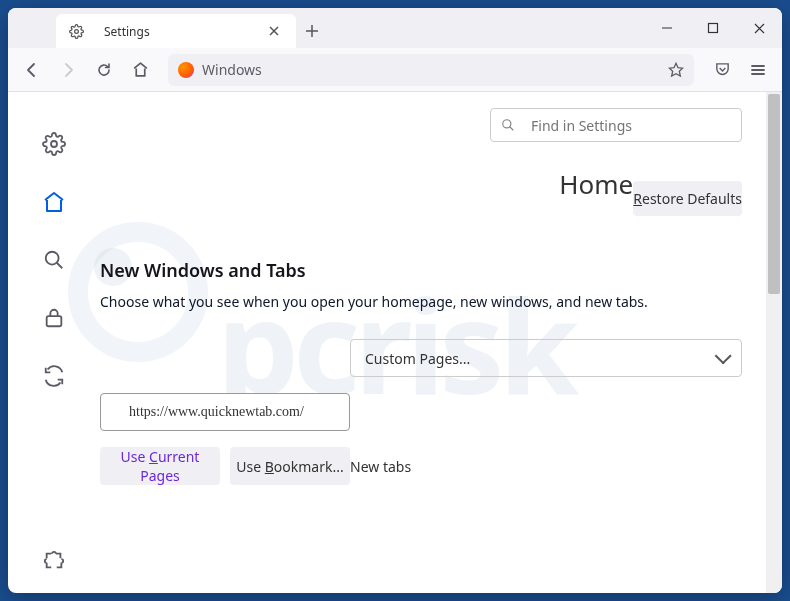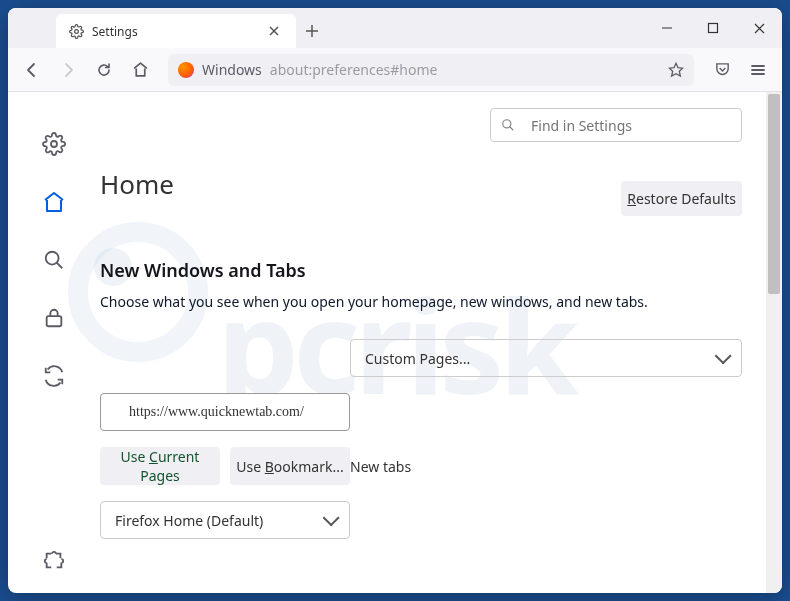--- a/index.html
+++ b/index.html
@@ -1,21 +1,21 @@
 <!DOCTYPE html>
 <html><head>
 <meta charset="utf-8">
 <style>
   * { box-sizing: border-box; margin: 0; padding: 0; font-family: "Segoe UI", system-ui, sans-serif; }
   body { width: 790px; height: 601px; background: #1a4d8f; overflow: hidden; position: relative; }
   .window { position: absolute; top: 8px; left: 8px; right: 8px; bottom: 8px; background: #fff; border-radius: 8px; display: flex; flex-direction: column; overflow: hidden; box-shadow: 0 4px 24px rgba(0,0,0,0.3); }
   
   
   .titlebar { height: 40px; background: #f0f0f4; display: flex; align-items: stretch; }
-  .tab { display: flex; align-items: center; background: #fff; border-radius: 6px 6px 0 0; margin: 6px 0 0 48px; padding: 0 12px; width: 240px; position: relative; }
+  .tab { display: flex; align-items: center; background: #fff; border-radius: 6px 6px 0 0; margin: 6px 0 0 48px; padding: 0 12px; width: 240px; position: relative; gap: 12px; }
   .tab-icon { width: 16px; height: 16px; display: flex; align-items: center; justify-content: center; margin-right: 8px; }
   .tab-label { font-size: 12px; color: #333; flex: 1; }
   .tab-close { width: 20px; height: 20px; display: flex; align-items: center; justify-content: center; color: #555; cursor: pointer; border-radius: 3px; }
   .newtab { width: 32px; display: flex; align-items: center; justify-content: center; color: #555; cursor: pointer; margin-top: 6px; }
   .win-controls { margin-left: auto; display: flex; }
   .win-btn { width: 46px; display: flex; align-items: center; justify-content: center; color: #333; cursor: pointer; }
   
   
   .toolbar { height: 44px; background: #f9f9fb; border-bottom: 1px solid #e0e0e6; display: flex; align-items: center; padding: 0 8px; gap: 4px; }
   .nav-btn { width: 32px; height: 32px; display: flex; align-items: center; justify-content: center; color: #5b5b66; cursor: pointer; border-radius: 4px; }
@@ -32,34 +32,34 @@
   .side-icon { width: 24px; height: 24px; display: flex; align-items: center; justify-content: center; color: #5b5b66; cursor: pointer; }
   .side-icon.active { color: #0060df; }
   .sidebar-bottom { margin-top: auto; margin-bottom: 20px; }
   
   .main { flex: 1; padding: 16px 40px 0 0; overflow: hidden; position: relative; }
   .search-row { display: flex; justify-content: flex-end; margin-bottom: 24px; }
   .search-box { width: 252px; height: 34px; border: 1px solid #ccc; border-radius: 4px; display: flex; align-items: center; padding: 0 10px; gap: 16px; color: #888; }
   .search-box input { border: none; outline: none; font-size: 14px; flex: 1; background: transparent; }
   
   h1 { font-size: 26px; font-weight: 400; color: #333; margin-bottom: 28px; }
-  .restore-row { display: flex; justify-content: space-between; align-items: center; margin-bottom: 28px; }
-  .restore-btn { padding: 8px 6px; background: #f0f0f4; border: none; border-radius: 4px; font-size: 14px; color: #333; cursor: pointer; }
+  .restore-row { display: flex; justify-content: flex-end; align-items: center; margin-bottom: 28px; }
+  .restore-btn { padding: 8px 0; background: #f0f0f4; border: none; border-radius: 4px; font-size: 14px; color: #333; cursor: pointer; }
   
   h2 { font-size: 18px; font-weight: 600; color: #15141a; margin-bottom: 10px; }
   .desc { font-size: 14px; color: #0f172a; margin-bottom: 28px; }
   
   .form-grid { display: grid; grid-template-columns: 250px 1fr; row-gap: 16px; align-items: center; }
   .form-label { font-size: 14px; color: #333; }
   .select { height: 38px; border: 1px solid #ccc; border-radius: 4px; display: flex; align-items: center; padding: 0 14px; font-size: 14px; color: #333; position: relative; cursor: pointer; }
   .select::after { content: ""; position: absolute; right: 14px; width: 10px; height: 10px; border-right: 2px solid #555; border-bottom: 2px solid #555; transform: rotate(45deg) translateY(-3px); }
   .text-input { height: 38px; border: 1px solid #999; border-radius: 4px; padding: 0 28px; font-size: 14px; color: #333; width: 100%; outline: none; font-family: Liberation Serif, serif; }
   .btn-row { display: flex; gap: 10px; }
   .btn-row .gbtn { flex: 1; height: 38px; border: none; background: #f0f0f4; border-radius: 4px; font-size: 14px; color: #333; cursor: pointer; }
-  .btn-row .gbtn.disabled { color: #14532d; }
+  .btn-row .gbtn.disabled { color: #6d28d9; }
   .gbtn .u { text-decoration: underline; }
   
   .scrollbar { position: absolute; right: 0; top: 0; width: 16px; height: 100%; background: #f0f0f0; }
   .scroll-thumb { position: absolute; right: 2px; top: 2px; width: 12px; height: 200px; background: #c0c0c0; border-radius: 2px; }
   
   
   .watermark { position: absolute; top: 50%; left: 50%; transform: translate(-50%, -50%); font-size: 130px; font-weight: 700; color: rgba(180, 200, 220, 0.22); letter-spacing: -6px; pointer-events: none; z-index: 0; }
   .watermark-circle { position: absolute; top: 130px; left: 60px; width: 140px; height: 140px; border: 20px solid rgba(180, 200, 220, 0.18); border-radius: 50%; pointer-events: none; }
   .watermark-circle::after { content: ""; position: absolute; top: 6px; left: 6px; width: 38px; height: 38px; background: rgba(180, 200, 220, 0.22); border-radius: 50%; }
   .main > * { position: relative; z-index: 1; }
@@ -127,21 +127,20 @@
         </svg>
       </div>
     <div class="nav-btn">
         <svg width="17" height="17" viewBox="0 0 16 16">
           <path d="M2 7 L8 2 L14 7 M4 7v7h8V7" fill="none" stroke="#5b5b66" stroke-width="1.6" stroke-linejoin="round"></path>
         </svg>
       </div>
     <div class="urlbar">
       <span class="ff-logo"></span>
       <span class="url-prefix">Windows</span>
-      <span class="url-text">about:preferences#home</span>
       <span class="url-star">
           <svg width="16" height="16" viewBox="0 0 24 24" fill="none" stroke="#5b5b66" stroke-width="2">
             <polygon points="12 2 15 8.5 22 9.3 17 14 18.5 21 12 17.5 5.5 21 7 14 2 9.3 9 8.5"></polygon>
           </svg>
         </span>
     </div>
     <div class="nav-btn">
         <svg width="17" height="17" viewBox="0 0 24 24" fill="none" stroke="#5b5b66" stroke-width="2">
           <path d="M4 4h16v7a8 8 0 0 1-16 0V4z"></path>
           <path d="M8 10l4 4 4-4"></path>
@@ -221,23 +220,20 @@
 
         <input class="text-input" value="https://www.quicknewtab.com/" style="">
 
         <div></div>
         <div class="btn-row">
           <button class="gbtn disabled">Use <span class="u">C</span>urrent Pages</button>
           <button class="gbtn">Use <span class="u">B</span>ookmark...</button>
         </div>
 
         <div class="form-label">New tabs</div>
-        <div class="select">
-            <span>Firefox Home (Default)</span>
-          </div>
       </div>
     </div>
 
     <div class="scrollbar">
       <div class="scroll-thumb"></div>
     </div>
   </div>
 </div>
 
 </body></html>

